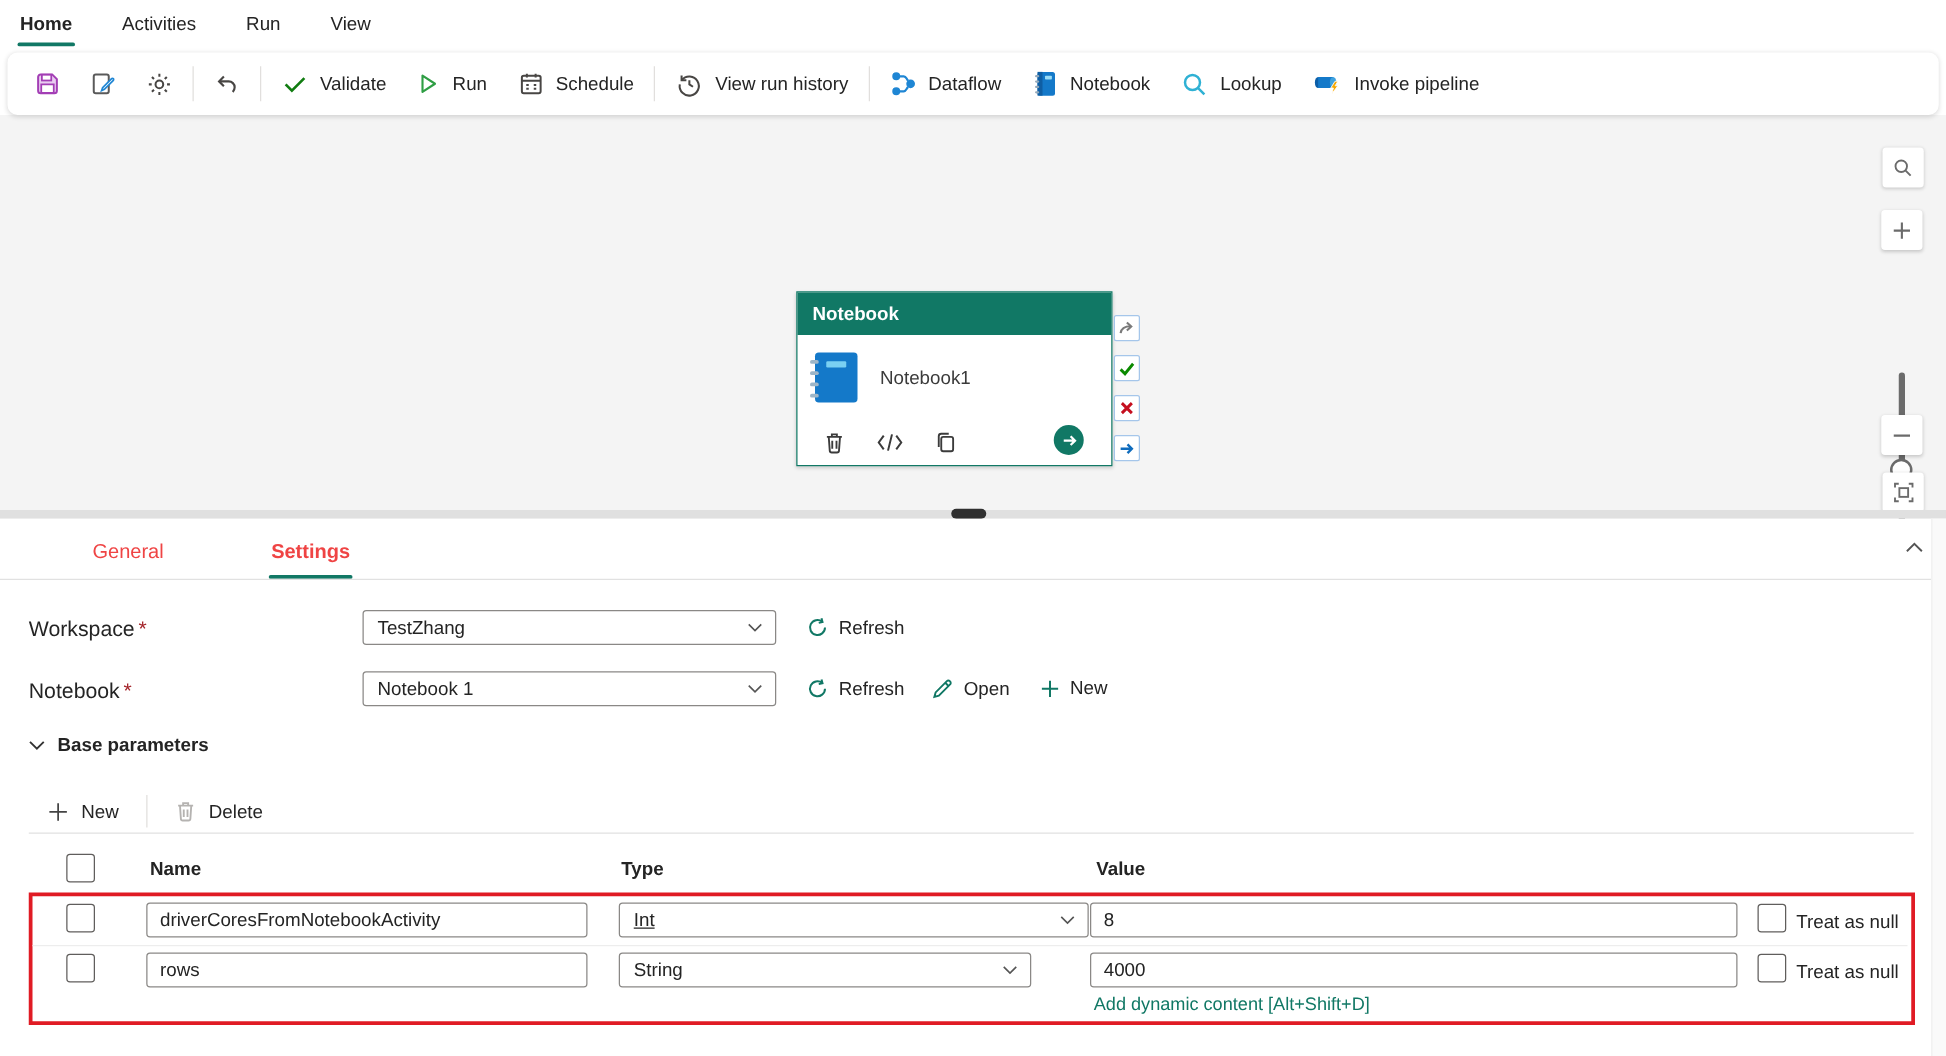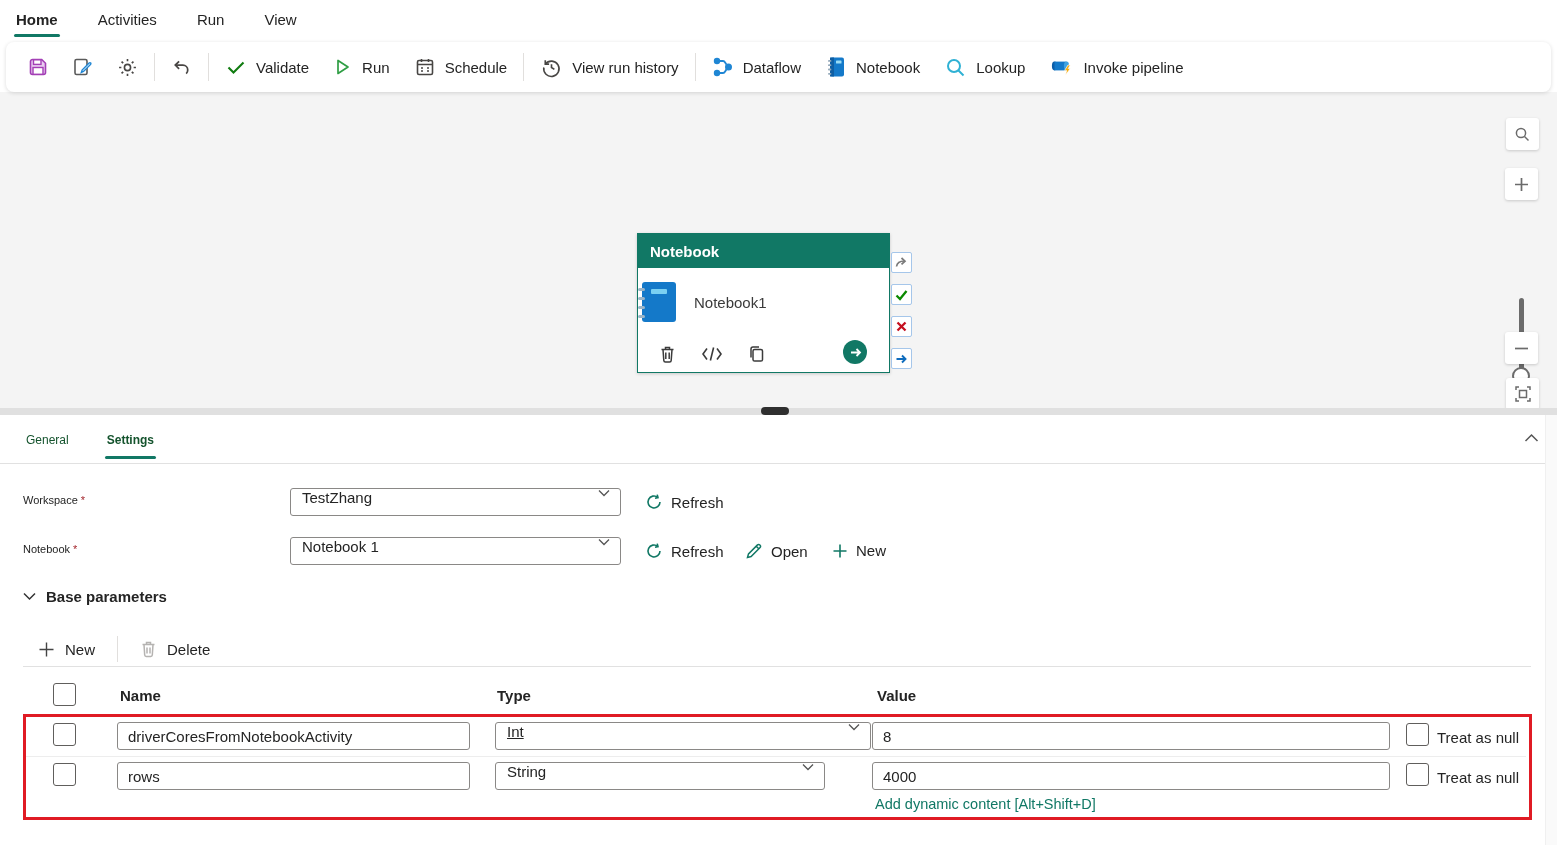--- a/index.html
+++ b/index.html
@@ -19,21 +19,21 @@
   .tbtn.icononly { padding:0 11px; }
   .tsep { width:1px; height:28px; background:#e1dfdd; margin:0 4px; flex:0 0 auto; }
   .chev { margin-left:2px; }
 
   
   .canvas { position:absolute; top:92px; left:0; right:0; height:316px; background:#f4f4f4; }
 
   .activity-card { position:absolute; left:637px; top:141px; width:253px; height:140px; background:#fff;
                    border:1px solid #117865; box-shadow:0 1px 3px rgba(0,0,0,.18); }
   .card-header { height:34px; background:#117865; color:#fff; font-size:15px; font-weight:bold; display:flex; align-items:center; padding-left:12px; }
-  .card-body { display:flex; align-items:center; gap:18px; padding:14px 0 0 4px; }
+  .card-body { display:flex; align-items:center; gap:18px; padding:14px 0 0 14px; }
   .card-name { font-size:15px; color:#3b3b3b; }
   .nb-icon { position:relative; width:34px; height:40px; background:#1479c9; border-radius:3px; }
   .nb-icon::before { content:""; position:absolute; left:9px; top:7px; width:16px; height:5px; background:#7ad0f2; border-radius:1px; }
   .nb-icon .ring { position:absolute; left:-4px; width:7px; height:3px; background:#9db6c8; border-radius:2px; }
   .card-footer { position:absolute; left:0; right:0; bottom:8px; display:flex; align-items:center; gap:24px; padding-left:20px; }
   .go-btn { position:absolute; right:22px; bottom:0; width:24px; height:24px; border-radius:50%; background:#117865; display:flex; align-items:center; justify-content:center; cursor:pointer; }
 
   .connectors { position:absolute; left:891px; top:160px; display:flex; flex-direction:column; gap:11px; }
   .conn { width:21px; height:21px; background:#fff; border:1px solid #a5c6ea; border-radius:2px; display:flex; align-items:center; justify-content:center; cursor:pointer; }
 
@@ -43,30 +43,30 @@
   .zoom-track { position:absolute; left:1519px; top:206px; width:5px; height:126px; background:#6b6b6b; border-radius:3px; }
   .zoom-knob { position:absolute; left:1512px; top:275px; width:18px; height:18px; border-radius:50%; background:#fff; border:2px solid #6b6b6b; cursor:pointer; }
 
   
   .splitter { position:absolute; top:408px; left:0; right:0; height:7px; background:#e0e0e0; }
   .split-handle { position:absolute; left:761px; top:-1px; width:28px; height:8px; background:#2f2f2f; border-radius:4px; cursor:row-resize; }
 
   
   .panel { position:absolute; top:415px; left:0; right:0; height:430px; background:#fff; }
   .ptabs { position:absolute; top:10px; left:24px; display:flex; gap:34px; }
-  .ptab { font-size:12px; color:#14532d; padding:8px 2px 12px; position:relative; cursor:pointer; }
+  .ptab { font-size:16px; color:#ef4444; padding:8px 2px 12px; position:relative; cursor:pointer;margin-left:48px; }
   .ptab.active { font-weight:bold; }
   .ptab.active::after { content:""; position:absolute; left:0; right:0; bottom:0; height:3px; background:#117865; border-radius:2px; }
   .panel-collapse { position:absolute; top:18px; right:18px; cursor:pointer; }
   .phr { position:absolute; top:48px; left:0; right:0; height:1px; background:#e1e1e1; }
 
-  .flabel { position:absolute; left:23px; font-size:11px; color:#242424; }
+  .flabel { position:absolute; left:23px; font-size:17px; color:#242424; }
   .req { color:#a4262c; margin-left:3px; }
   .select { position:absolute; left:290px; width:331px; height:28px; border:1px solid #8a8886; border-radius:3px; background:#fff;
-            display:flex; justify-content:space-between; padding:0 10px 0 11px; font-size:15px; cursor:pointer; }
+            display:flex; align-items:center; justify-content:space-between; padding:0 10px 0 11px; font-size:15px; cursor:pointer; }
   .linkbtn { position:absolute; display:flex; align-items:center; gap:8px; font-size:15px; color:#242424; cursor:pointer; }
 
   .section-head { position:absolute; left:23px; top:173px; display:flex; align-items:center; gap:10px; cursor:pointer; }
   .section-head .t { font-size:15px; font-weight:bold; }
 
   .cmdbar { position:absolute; left:30px; top:219px; display:flex; align-items:center; height:30px; }
   .cmd { display:flex; align-items:center; gap:10px; font-size:15px; color:#242424; cursor:pointer; padding:0 8px; }
   .cmdsep { width:1px; height:26px; background:#e1dfdd; margin:0 14px; }
   .hr2 { position:absolute; top:251px; left:23px; right:26px; height:1px; background:#e1e1e1; }
 

